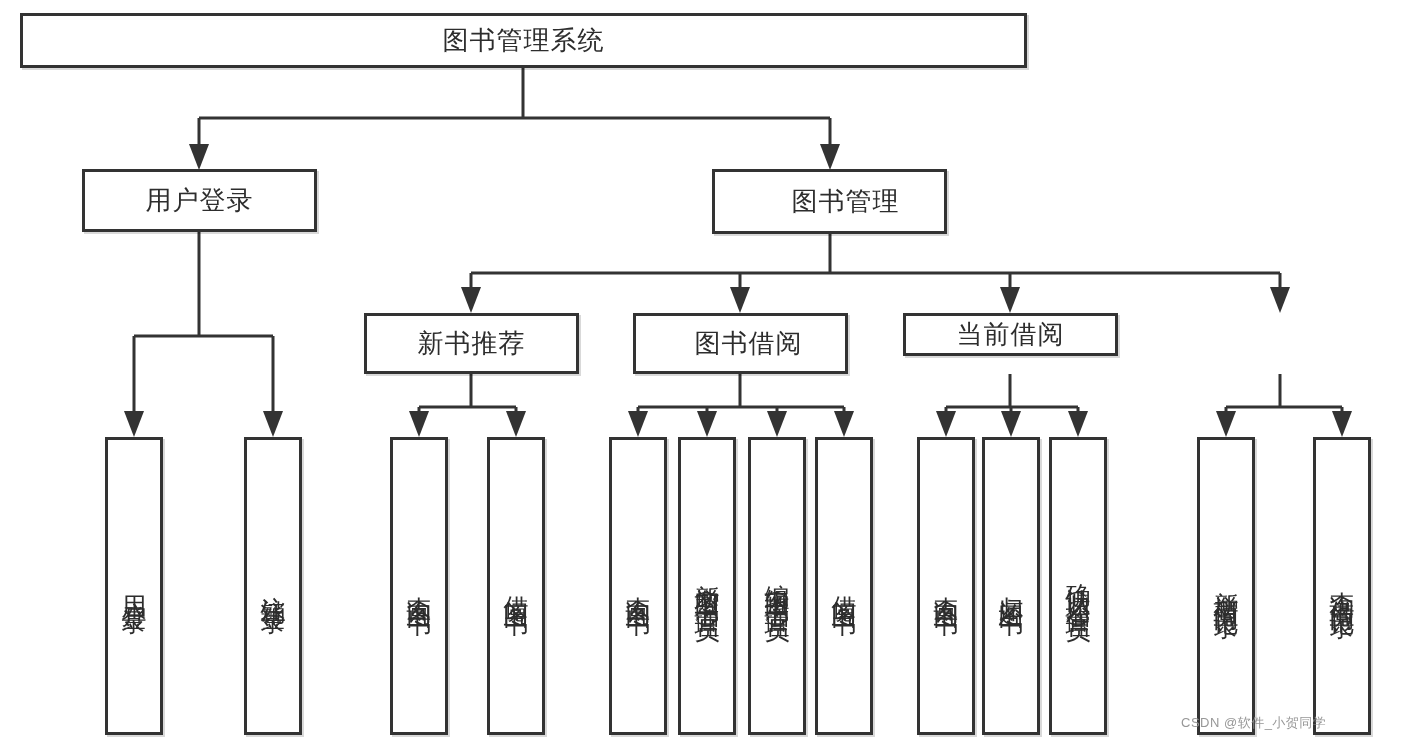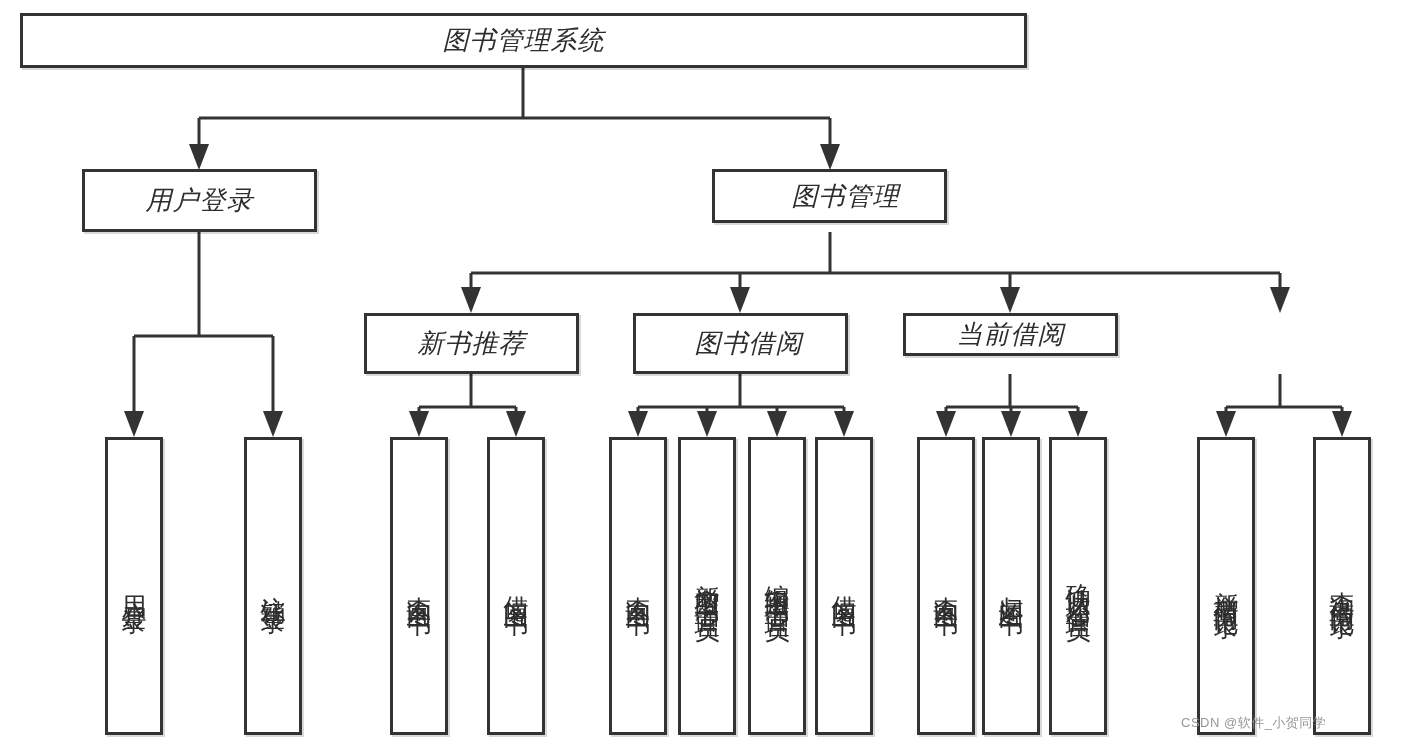--- a/index.html
+++ b/index.html
@@ -20,21 +20,20 @@
     background: #ffffff;
     border: 3px solid #333333;
     box-shadow: 2px 2px 0 rgba(0,0,0,0.15);
     display: flex;
     align-items: center;
     justify-content: center;
     font-size: 26px;
     letter-spacing: 1px;
     color: #2d2d2d;
     white-space: nowrap;
-    font-style: italic;
   }
   .leaf {
     position: absolute;
     top: 437px;
     width: 58px;
     height: 298px;
     box-sizing: border-box;
     background: #ffffff;
     border: 3px solid #333333;
     box-shadow: 2px 2px 0 rgba(0,0,0,0.15);
@@ -106,21 +105,21 @@
     </g>
   </svg>
 
   <div class="node" style="left:20px; top:13px; width:1007px; height:55px;">
     <span>图书管理系统</span>
   </div>
 
   <div class="node" style="left:82px; top:169px; width:235px; height:63px;">
     <span>用户登录</span>
   </div>
-  <div class="node" style="left:712px; top:169px; width:235px; height:54px;padding-left:32px;">
+  <div class="node" style="left:712px; top:169px; width:235px; height:65px;padding-left:32px;">
     <span>图书管理</span>
   </div>
 
   <div class="node" style="left:364px; top:313px; width:215px; height:61px;">
     <span>新书推荐</span>
   </div>
   <div class="node" style="left:633px; top:313px; width:215px; height:61px;padding-left:16px;">
     <span>图书借阅</span>
   </div>
   <div class="node" style="left:903px; top:313px; width:215px; height:43px;">

